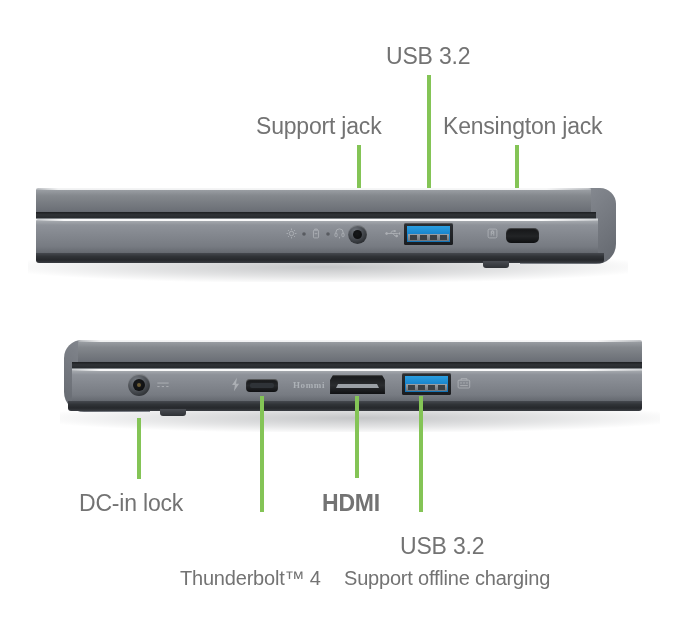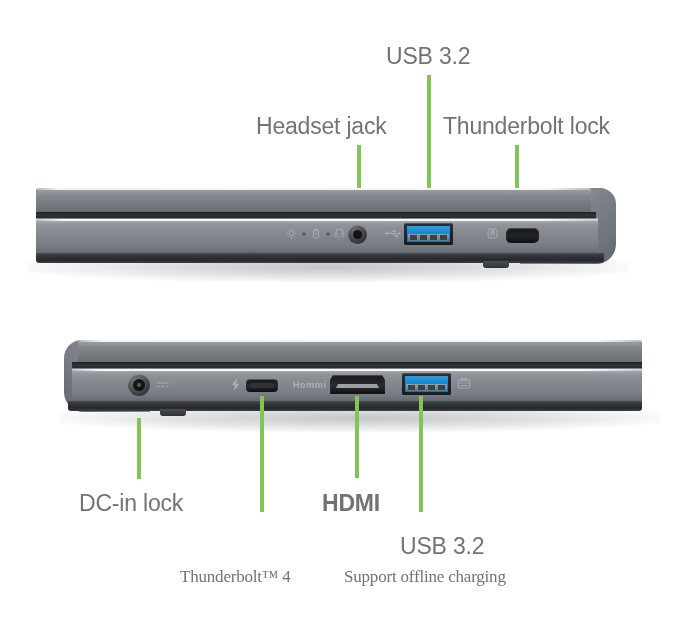--- a/index.html
+++ b/index.html
@@ -25,23 +25,22 @@
     position: absolute;
     color: #737373;
     white-space: nowrap;
     letter-spacing: -0.2px;
   }
   .callout.main {
     font-size: 23px;
     font-weight: 400;
   }
   .callout.sub {
-    font-size: 17px;
+    font-size: 20px;
     font-weight: 400;
-    font-family: Liberation Serif, serif;
   }
 
   
   .leader {
     position: absolute;
     width: 4px;
     background: #84c456;
     border-radius: 0;
   }
 
@@ -256,35 +255,35 @@
   }
   .glyph svg { display: block; }
 
   .wordmark {
     position: absolute;
     color: #b9bec3;
     opacity: 0.78;
     font-size: 9px;
     letter-spacing: 0.6px;
     font-weight: 700;
-    font-family: Liberation Sans, sans-serif;
+    font-family: Liberation Serif, serif;
   }
 </style>
 </head>
 <body>
 
 <div id="stage">
 
   <div class="callout main" style="left:386px; top:43px;">USB 3.2</div>
   <div class="leader" style="left:427px; top:75px; height:146px;"></div>
 
-  <div class="callout main" style="left:256px; top:113px;">Headset jack</div>
+  <div class="callout main" style="left:256px; top:113px;">Support jack</div>
   <div class="leader" style="left:357px; top:145px; height:84px;"></div>
 
-  <div class="callout main" style="left:443px; top:113px;">Thunderbolt lock</div>
+  <div class="callout main" style="left:443px; top:113px;">Kensington jack</div>
   <div class="leader" style="left:515px; top:145px; height:86px;"></div>
 
   <div class="shadow" style="left:28px; top:252px; width:600px; height:30px;"></div>
 
   <div class="laptop">
 
     <div class="corner-right" style="left:520px; top:188px; width:96px; height:76px; border-radius:0 16px 20px 0;"></div>
 
     <div class="lid" style="left:36px; top:188px; width:555px; height:26px; border-radius:2px 3px 0 0;"></div>
     <div class="lid-top-hl" style="left:36px; top:188px; width:555px;"></div>

